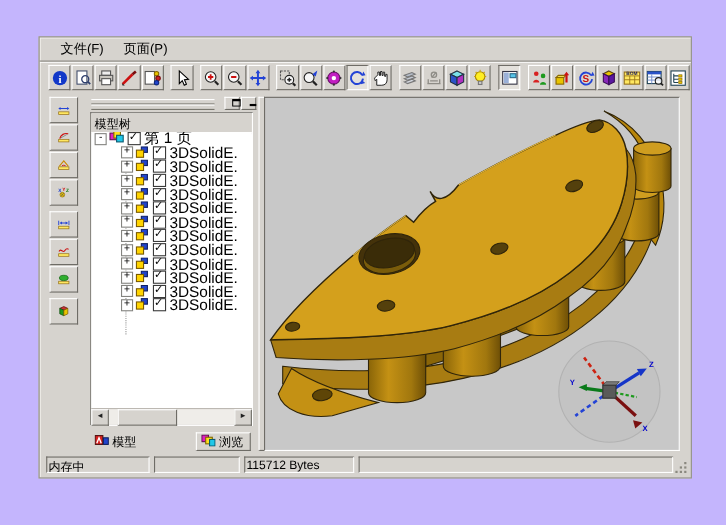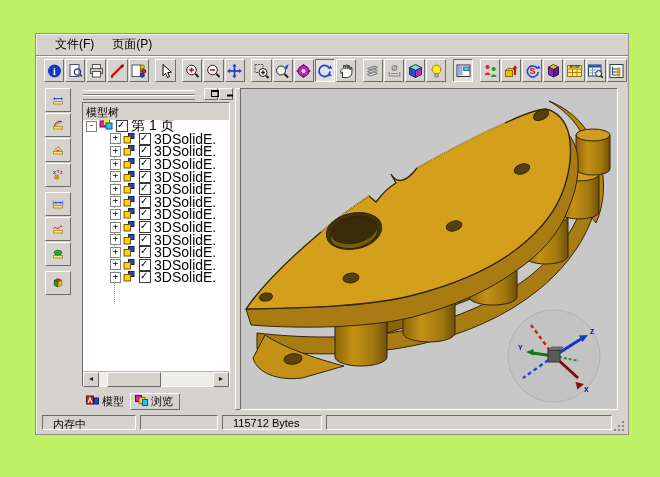--- a/index.html
+++ b/index.html
@@ -1,16 +1,16 @@
 <!DOCTYPE html>
 <html><head>
 <meta charset="utf-8">
 <style>
   html,body{margin:0;padding:0;background:#fff;font-family:"Liberation Sans","DejaVu Sans",sans-serif;}
-  .stage{position:relative;width:660px;height:477px;background:#bef264;overflow:hidden;}
+  .stage{position:relative;width:660px;height:477px;background:#c4b5fd;overflow:hidden;}
   .app{position:absolute;left:35px;top:33px;width:592px;height:400px;background:#d6d3ce;border:1px solid #918f88;box-shadow:inset 1px 1px 0 #f4f2ee;}
   .r{border-top:1px solid #ffffff;border-left:1px solid #ffffff;border-right:1px solid #6e6c66;border-bottom:1px solid #6e6c66;}
   .s{border-top:1px solid #6e6c66;border-left:1px solid #6e6c66;border-right:1px solid #ffffff;border-bottom:1px solid #ffffff;}
   
   .menubar{height:21px;display:flex;align-items:center;padding-left:10px;font-size:12px;color:#000;}
   .menu-item{padding:2px 9px;cursor:default;}
   
   .toolbar{height:29px;border-top:1px solid #8c8a84;box-shadow:inset 0 1px 0 #ffffff;display:flex;align-items:center;padding-left:8px;}
   .tsep{width:7px;height:1px;}
   .tbtn{width:24px;height:23px;margin-right:1px;background:#d6d3ce;display:flex;align-items:center;justify-content:center;padding:0;}
@@ -37,28 +37,28 @@
   .cb{width:10px;height:10px;background:#fff;border:1px solid #3a3a3a;margin:0 3px 0 2px;flex:none;position:relative;}
   .cb::before{content:"✓";position:absolute;left:0px;top:-2px;font-size:10px;color:#000;}
   .ticon{flex:none;margin-right:1px;}
   .tlabel{overflow:hidden;}
   .hscroll{position:absolute;left:0;right:0;bottom:0;height:14px;background:#d6d3ce;display:flex;border-top:1px solid #b8b5ae;}
   .sarrow{width:14px;height:13px;background:#d6d3ce;font-size:7px;line-height:11px;text-align:center;color:#222;flex:none;}
   .strack{flex:1;background:#efede9;position:relative;}
   .sthumb{position:absolute;left:8px;top:0;width:52px;height:13px;background:#d6d3ce;}
   .tabs{position:absolute;left:2px;bottom:0px;height:20px;display:flex;align-items:flex-end;font-size:11px;}
   .tab{display:flex;align-items:center;gap:3px;padding:2px 6px 2px 4px;height:17px;box-sizing:border-box;}
-  .tab.active{border-top:1px solid #fff;border-left:1px solid #fff;border-right:1px solid #6e6c66;border-bottom:1px solid #6e6c66;background:#d6d3ce;}
+  .tab.active{border-top:1px solid #fff;border-left:1px solid #fff;border-right:1px solid #6e6c66;border-bottom:1px solid #6e6c66;background:#d6d3ce;margin-left:48px;}
   
   .splitter{position:absolute;left:199px;top:2px;width:5px;height:320px;background:#d6d3ce;}
   .viewport{position:absolute;left:204px;top:2px;width:376px;height:320px;background:#c8c8c8;overflow:hidden;}
   .viewport svg{display:block;}
   
   .statusbar{position:absolute;left:0;right:0;bottom:2px;height:18px;}
-  .scell{position:absolute;top:1px;height:15px;background:#d6d3ce;font-size:11px;padding:1px 4px 0 10px;box-sizing:border-box;overflow:hidden;white-space:nowrap;color:#000;}
+  .scell{position:absolute;top:1px;height:15px;background:#d6d3ce;font-size:11px;padding:1px 4px 0 1px;box-sizing:border-box;overflow:hidden;white-space:nowrap;color:#000;}
   .grip2{position:absolute;right:3px;bottom:1px;width:13px;height:13px;}
 </style>
 </head>
 <body>
 
 <div class="stage">
 <div class="app">
 
   <div class="menubar">
     <span class="menu-item">文件(F)</span>

